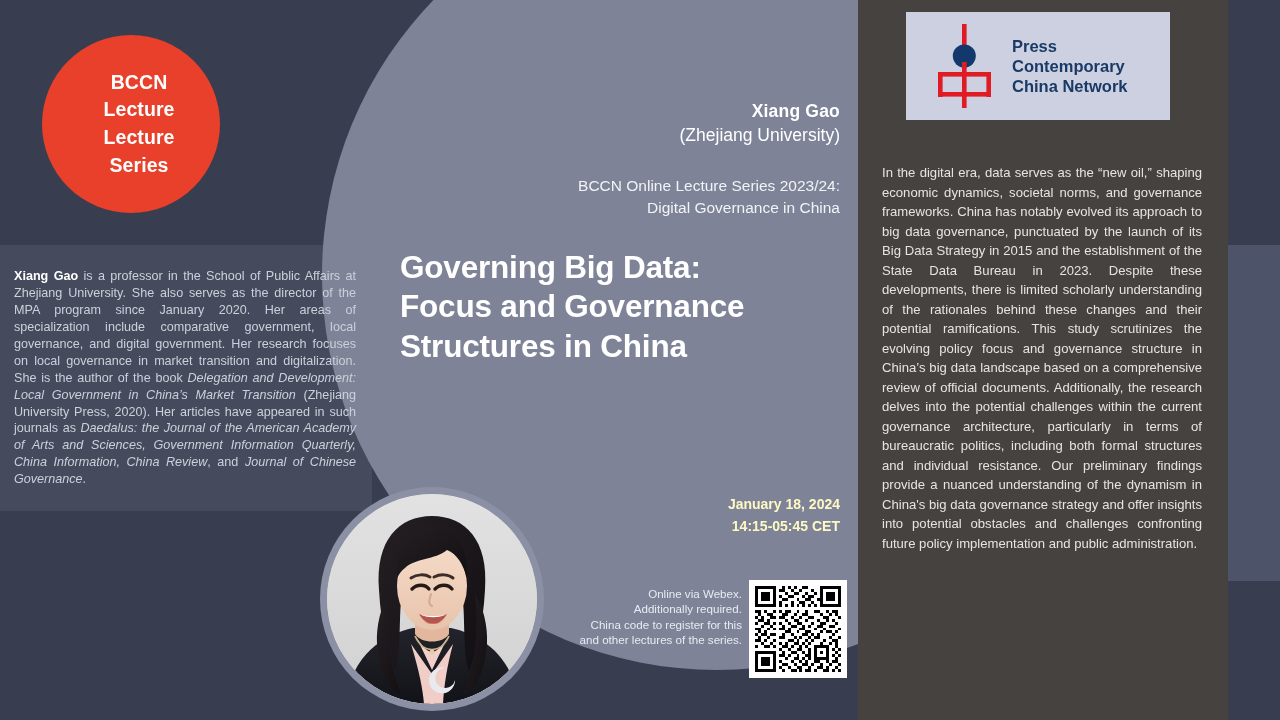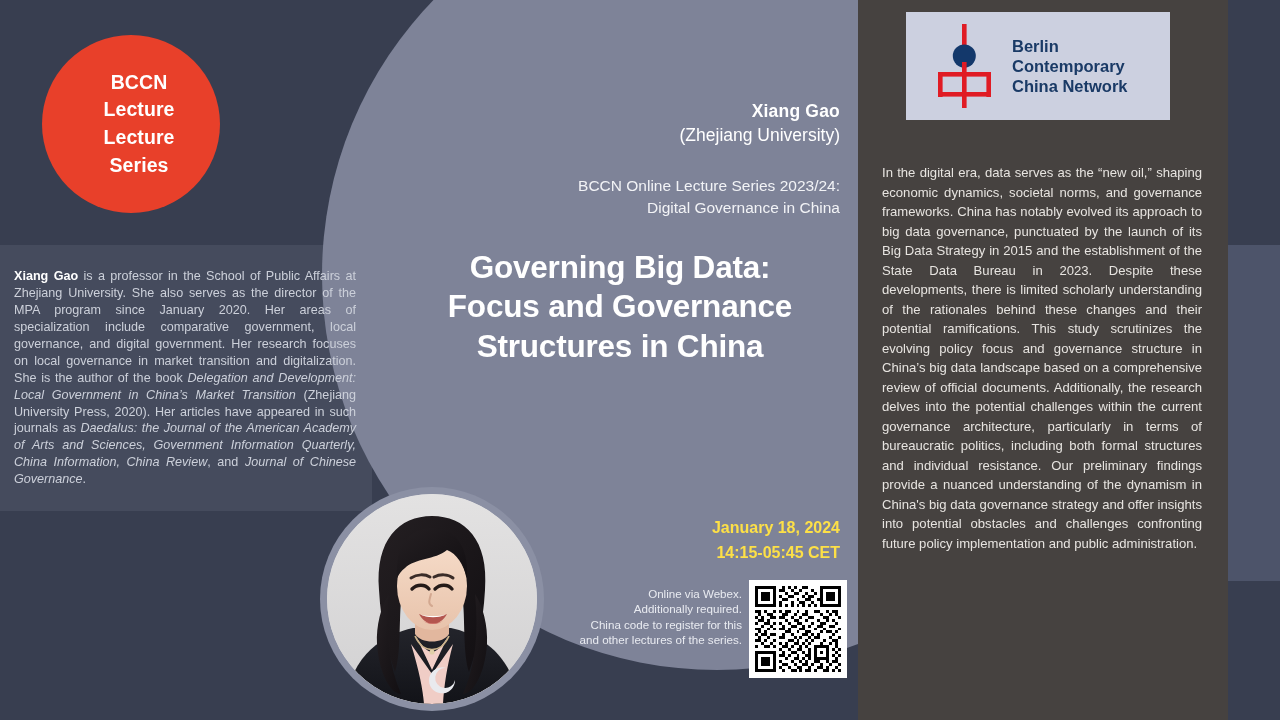--- a/index.html
+++ b/index.html
@@ -47,27 +47,27 @@
   }
   .speaker .name{font-size:17.5px;font-weight:bold;line-height:1.35;letter-spacing:.2px;}
   .speaker .affil{font-size:17.5px;font-weight:normal;line-height:1.35;}
 
   .series{
     position:absolute;left:420px;top:175px;width:420px;text-align:right;color:#f2f3f6;
     font-size:15.5px;line-height:1.42;
   }
 
   .talk-title{
-    position:absolute;left:400px;top:248px;width:440px;text-align:center;
+    position:absolute;left:400px;top:248px;width:440px;text-align:left;
     color:#ffffff;font-weight:bold;font-size:31.5px;line-height:1.25;letter-spacing:-.2px;
   }
 
   .when{
-    position:absolute;left:440px;top:516px;width:400px;text-align:right;
-    color:#fde047;font-weight:bold;font-size:16px;line-height:1.55;
+    position:absolute;left:440px;top:494px;width:400px;text-align:right;
+    color:#fef9c3;font-weight:bold;font-size:14px;line-height:1.55;
   }
 
   .howto{
     position:absolute;left:520px;top:586px;width:222px;text-align:right;
     color:#e9ebf1;font-size:11.6px;line-height:1.33;
   }
 
   
   .qr-box{
     position:absolute;left:749px;top:580px;width:98px;height:98px;background:#ffffff;
@@ -457,20 +457,20 @@
         <rect x="40" y="2" width="4.6" height="24" fill="#e01b24"></rect>
         <circle cx="42.3" cy="34" r="11.5" fill="#13386b"></circle>
         <rect x="40" y="40" width="4.6" height="46" fill="#e01b24"></rect>
         <rect x="16" y="50" width="53" height="4.6" fill="#e01b24"></rect>
         <rect x="16" y="70" width="53" height="4.6" fill="#e01b24"></rect>
         <rect x="16" y="50" width="4.6" height="25" fill="#e01b24"></rect>
         <rect x="64.4" y="50" width="4.6" height="25" fill="#e01b24"></rect>
       </svg>
     </div>
     <div class="logo-text">
-      <div>Berlin Contemporary</div>
+      <div>Press Contemporary</div>
       <div>China Network</div>
     </div>
   </div>
 
   <div class="abstract">In the digital era, data serves as the “new oil,” shaping economic dynamics, societal norms, and governance frameworks. China has notably evolved its approach to big data governance, punctuated by the launch of its Big Data Strategy in 2015 and the establishment of the State Data Bureau in 2023. Despite these developments, there is limited scholarly understanding of the rationales behind these changes and their potential ramifications. This study scrutinizes the evolving policy focus and governance structure in China’s big data landscape based on a comprehensive review of official documents. Additionally, the research delves into the potential challenges within the current governance architecture, particularly in terms of bureaucratic politics, including both formal structures and individual resistance. Our preliminary findings provide a nuanced understanding of the dynamism in China's big data governance strategy and offer insights into potential obstacles and challenges confronting future policy implementation and public administration.</div>
 
 </div>
 
 </body></html>

